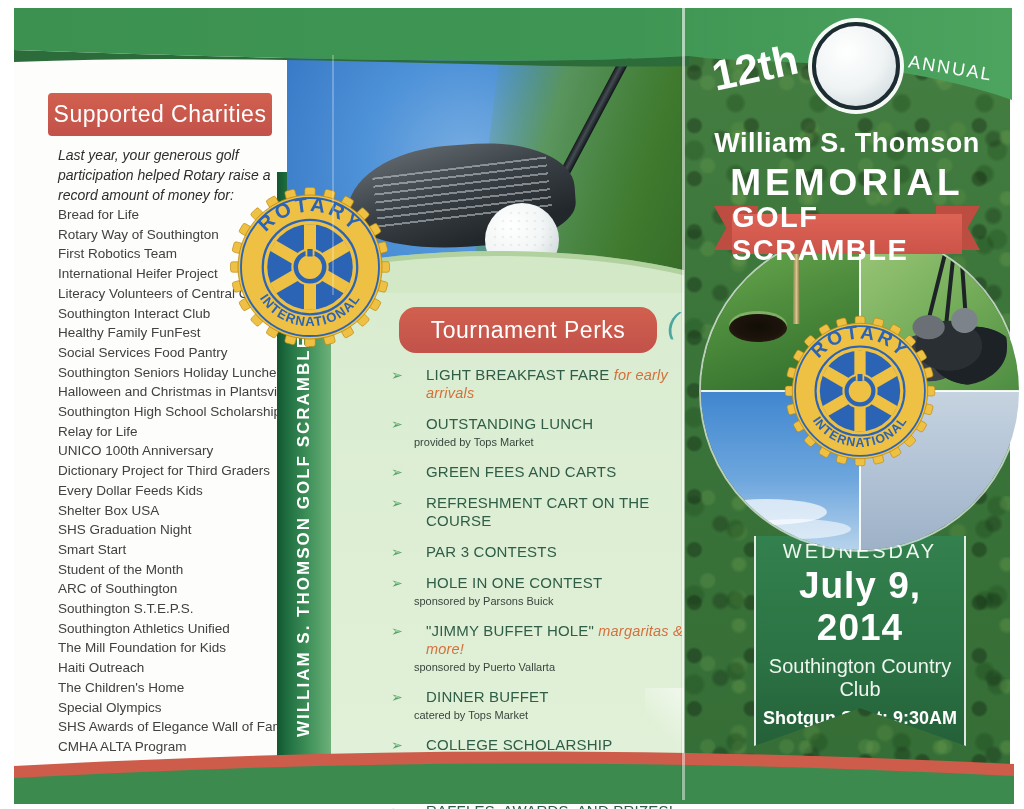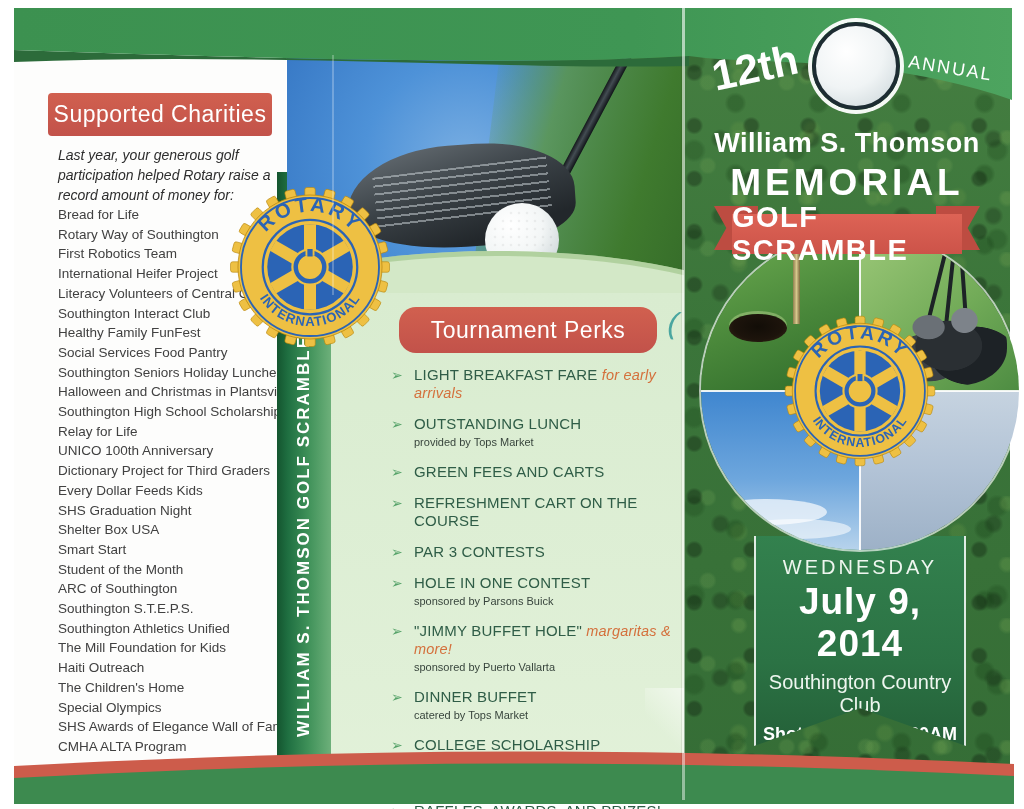--- a/index.html
+++ b/index.html
@@ -53,21 +53,21 @@
 
   .perks-header{position:absolute;left:399px;top:307px;width:258px;height:46px;border-radius:17px;
     background:linear-gradient(180deg,#d1604f,#c2524a);color:#fff;font-size:23px;font-weight:400;
     letter-spacing:.5px;display:flex;align-items:center;justify-content:center;}
   .pen-mark{position:absolute;left:668px;top:306px;color:#4aa6a0;font-size:30px;font-weight:400;
     transform:rotate(6deg);font-style:italic;}
   .perks-list{position:absolute;left:391px;top:366px;width:292px;}
   .perk{margin-bottom:13px;}
   .perk-line{display:flex;align-items:flex-start;}
   .perk-bullet{width:23px;flex:0 0 23px;color:#56a369;font-size:14px;line-height:18px;}
-  .perk-title{font-size:15px;line-height:18px;color:#2f5d47;letter-spacing:.2px;}
+  .perk-title{font-size:15px;line-height:18px;color:#2f5d47;letter-spacing:.2px;margin-left:12px;}
   .perk-note{font-size:14.5px;font-style:italic;color:#d4703c;}
   .perk-sub{margin:2px 0 0 23px;font-size:11px;color:#37443c;line-height:15px;}
   .page-curl{position:absolute;left:645px;top:688px;width:39px;height:72px;
     background:linear-gradient(225deg, rgba(255,255,255,.55), rgba(255,255,255,0) 60%);}
 
   
   .rotary-left{position:absolute;left:226px;top:183px;width:168px;height:168px;z-index:8;}
   .rotary-right{position:absolute;left:50%;top:50%;width:158px;height:158px;transform:translate(-50%,-50%);z-index:6;}
 
   
@@ -131,21 +131,21 @@
                radial-gradient(ellipse at 30% 66%, #3a4045 0 30%, transparent 31%);
     border-radius:40% 50% 45% 50%;}
   .quad-hline{position:absolute;left:0;top:calc(50% - 1px);width:100%;height:2px;background:rgba(255,255,255,.9);z-index:5;}
   .quad-vline{position:absolute;top:0;left:calc(50% - 1px);width:2px;height:100%;background:rgba(255,255,255,.9);z-index:5;}
 
   .pennant{position:absolute;left:70px;width:212px;top:528px;height:210px;z-index:3;
     background:linear-gradient(180deg,#33814e 0%,#2b7244 60%,#246038 100%);
     clip-path:polygon(0 0,100% 0,100% 100%,50% 82%,0 100%);}
   .pennant-edge{position:absolute;top:0;width:2px;height:100%;background:rgba(255,255,255,.85);}
   .pennant-edge.l{left:0;} .pennant-edge.r{right:0;}
-  .pn-day{margin-top:20px;text-align:center;color:#eef6ef;font-size:20px;letter-spacing:3px;font-weight:400;}
+  .pn-day{margin-top:4px;text-align:center;color:#eef6ef;font-size:20px;letter-spacing:3px;font-weight:400;}
   .pn-date{margin-top:2px;text-align:center;color:#fff;font-size:37px;font-weight:700;letter-spacing:1px;}
   .pn-venue{margin-top:6px;text-align:center;color:#eef6ef;font-size:20px;font-weight:400;}
   .pn-start{margin-top:7px;text-align:center;color:#fff;font-size:18px;font-weight:600;}
 
   
   .swoosh-top{position:absolute;left:0;top:4px;width:1024px;height:104px;z-index:9;pointer-events:none;}
   .swoosh-bottom{position:absolute;left:0;top:742px;width:1024px;height:66px;z-index:9;pointer-events:none;}
   .fold-line{position:absolute;left:682px;top:8px;width:3px;height:792px;z-index:12;
     background:linear-gradient(180deg, rgba(255,255,255,.6), rgba(255,255,255,.45));
     box-shadow:-1px 0 0 rgba(0,0,0,.07);}
@@ -174,22 +174,22 @@
         <li data-name="charity-item">Southington Interact Club</li>
         <li data-name="charity-item">Healthy Family FunFest</li>
         <li data-name="charity-item">Social Services Food Pantry</li>
         <li data-name="charity-item">Southington Seniors Holiday Luncheon</li>
         <li data-name="charity-item">Halloween and Christmas in Plantsville</li>
         <li data-name="charity-item">Southington High School Scholarships</li>
         <li data-name="charity-item">Relay for Life</li>
         <li data-name="charity-item">UNICO 100th Anniversary</li>
         <li data-name="charity-item">Dictionary Project for Third Graders</li>
         <li data-name="charity-item">Every Dollar Feeds Kids</li>
+        <li data-name="charity-item">Shelter Box USA</li>
         <li data-name="charity-item">SHS Graduation Night</li>
-        <li data-name="charity-item">Shelter Box USA</li>
         <li data-name="charity-item">Smart Start</li>
         <li data-name="charity-item">Student of the Month</li>
         <li data-name="charity-item">ARC of Southington</li>
         <li data-name="charity-item">Southington S.T.E.P.S.</li>
         <li data-name="charity-item">Southington Athletics Unified</li>
         <li data-name="charity-item">The Mill Foundation for Kids</li>
         <li data-name="charity-item">Haiti Outreach</li>
         <li data-name="charity-item">The Children's Home</li>
         <li data-name="charity-item">Special Olympics</li>
         <li data-name="charity-item">SHS Awards of Elegance Wall of Fame</li>

